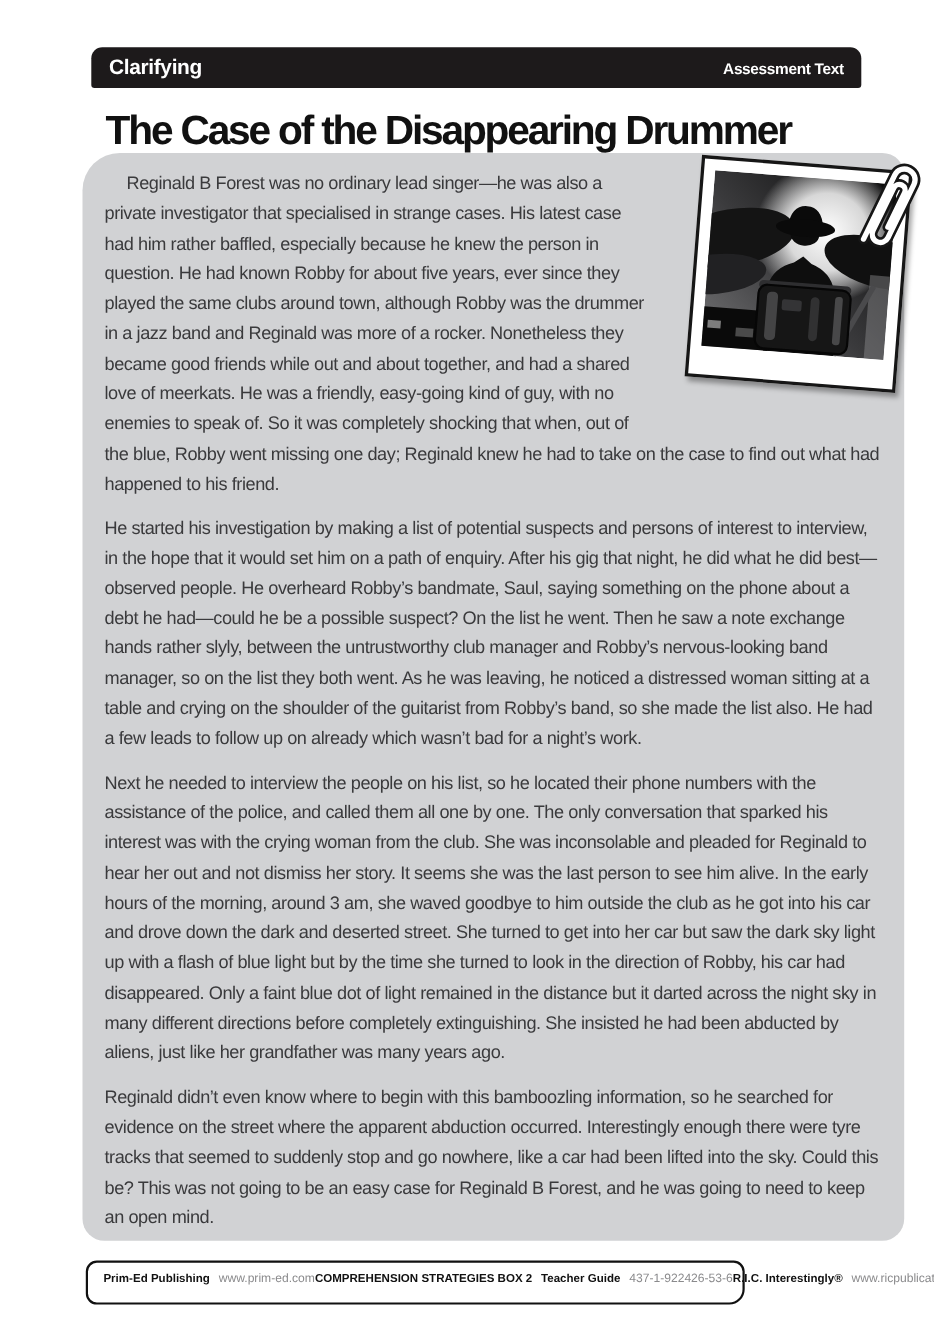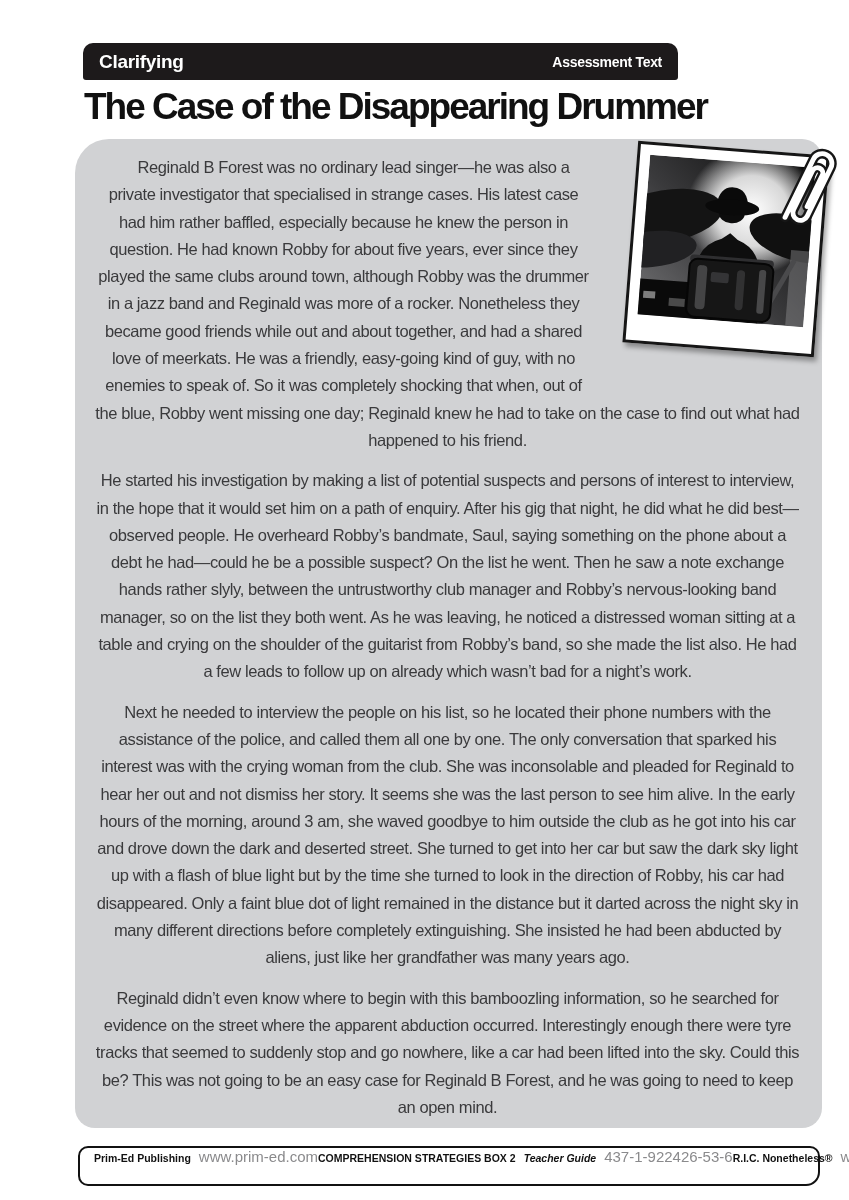--- a/index.html
+++ b/index.html
@@ -2,71 +2,71 @@
 <html><head>
 <meta charset="utf-8">
 <style>
   html,body{margin:0;padding:0;background:#ffffff;}
   .page{
     position:relative;width:849px;height:1200px;background:#ffffff;
     font-family:"Liberation Sans", sans-serif;overflow:hidden;
   }
   
   .header-bar{
-    position:absolute;left:83px;top:43px;width:595px;height:37px;
+    position:absolute;left:83px;top:43px;width:700px;height:37px;
     background:#1d1a1b;border-radius:10px 10px 3px 3px;
     display:flex;align-items:center;justify-content:space-between;
     padding:0 16px;box-sizing:border-box;color:#ffffff;
   }
   .header-bar .hl{font-size:19px;font-weight:700;letter-spacing:-0.3px;}
   .header-bar .hr{font-size:14px;font-weight:700;letter-spacing:-0.3px;}
   
   .page-title{
-    position:absolute;left:80px;top:82px;width:730px;margin:4px;
+    position:absolute;left:80px;top:82px;width:730px;margin:16px;
     font-size:37px;font-weight:700;letter-spacing:-2px;color:#111111;
     white-space:nowrap;
   }
   
   .story-box{
     position:absolute;left:75px;top:139px;width:747px;height:989px;
     background:#d1d2d4;border-radius:34px 20px 20px 20px;
     padding:15px 22px 0 20px;box-sizing:border-box;
     color:#3a3a3c;font-size:16.5px;line-height:27.3px;letter-spacing:-0.4px;
   }
-  .story-box p{margin:0 0 13px 0;text-align:center;}
+  .story-box p{margin:0 0 13px 0;}
   .story-box p.para-first{text-indent:20px;}
   
   .photo-float{
     float:right;width:196px;height:218px;margin:0 0 6px 12px;
     position:relative;
   }
   .polaroid{
     position:absolute;top:-6px;right:-22px;
     width:166px;height:160px;padding:10px 10px 26px 10px;
     background:#ffffff;border:3px solid #161616;
     transform:rotate(4.5deg);
     box-shadow:3px 4px 5px rgba(0,0,0,0.35);
   }
   .polaroid svg{display:block;width:166px;height:160px;}
   .paperclip{
     position:absolute;top:-16px;right:-34px;width:54px;height:108px;
     transform:rotate(26deg);
   }
   
   .footer-bar{
-    position:absolute;left:78px;top:1146px;width:742px;height:40px;
+    position:absolute;left:78px;top:1146px;width:599px;height:40px;
     border:2px solid #111111;border-radius:10px 10px 14px 10px;
-    box-sizing:border-box;display:flex;align-items:flex-start;
-    justify-content:space-between;padding:0 14px;background:#ffffff;
+    box-sizing:border-box;display:flex;align-items:flex-end;
+    justify-content:space-between;padding:16px 14px;background:#ffffff;
     font-size:10.5px;color:#111111;white-space:nowrap;
   }
   .footer-bar .grp{display:flex;align-items:baseline;gap:8px;}
   .fb-bold{font-weight:700;}
-  .fb-bolditalic{font-weight:700;font-style:italic;}
-  .fb-gray{color:#8a8a8c;font-size:15px;}
+  .fb-bolditalic{font-weight:700;}
+  .fb-gray{color:#8a8a8c;font-size:11px;}
 </style>
 </head>
 <body>
 
 <div class="page">
 
   <div class="header-bar">
     <span class="hl">Clarifying</span>
     <span class="hr">Assessment Text</span>
   </div>
@@ -128,19 +128,19 @@
     <div class="grp">
       <span class="fb-bold">Prim-Ed Publishing</span>
       <span class="fb-gray">www.prim-ed.com</span>
     </div>
     <div class="grp">
       <span class="fb-bold">COMPREHENSION STRATEGIES BOX 2</span>
       <span class="fb-bolditalic">Teacher Guide</span>
       <span class="fb-gray">437-1-922426-53-6</span>
     </div>
     <div class="grp">
-      <span class="fb-bold">R.I.C. Nonetheless®</span>
+      <span class="fb-bold">R.I.C. Interestingly®</span>
       <span class="fb-gray">www.ricpublications.com</span>
 
     </div>
   </div>
 
 </div>
 
 </body></html>

